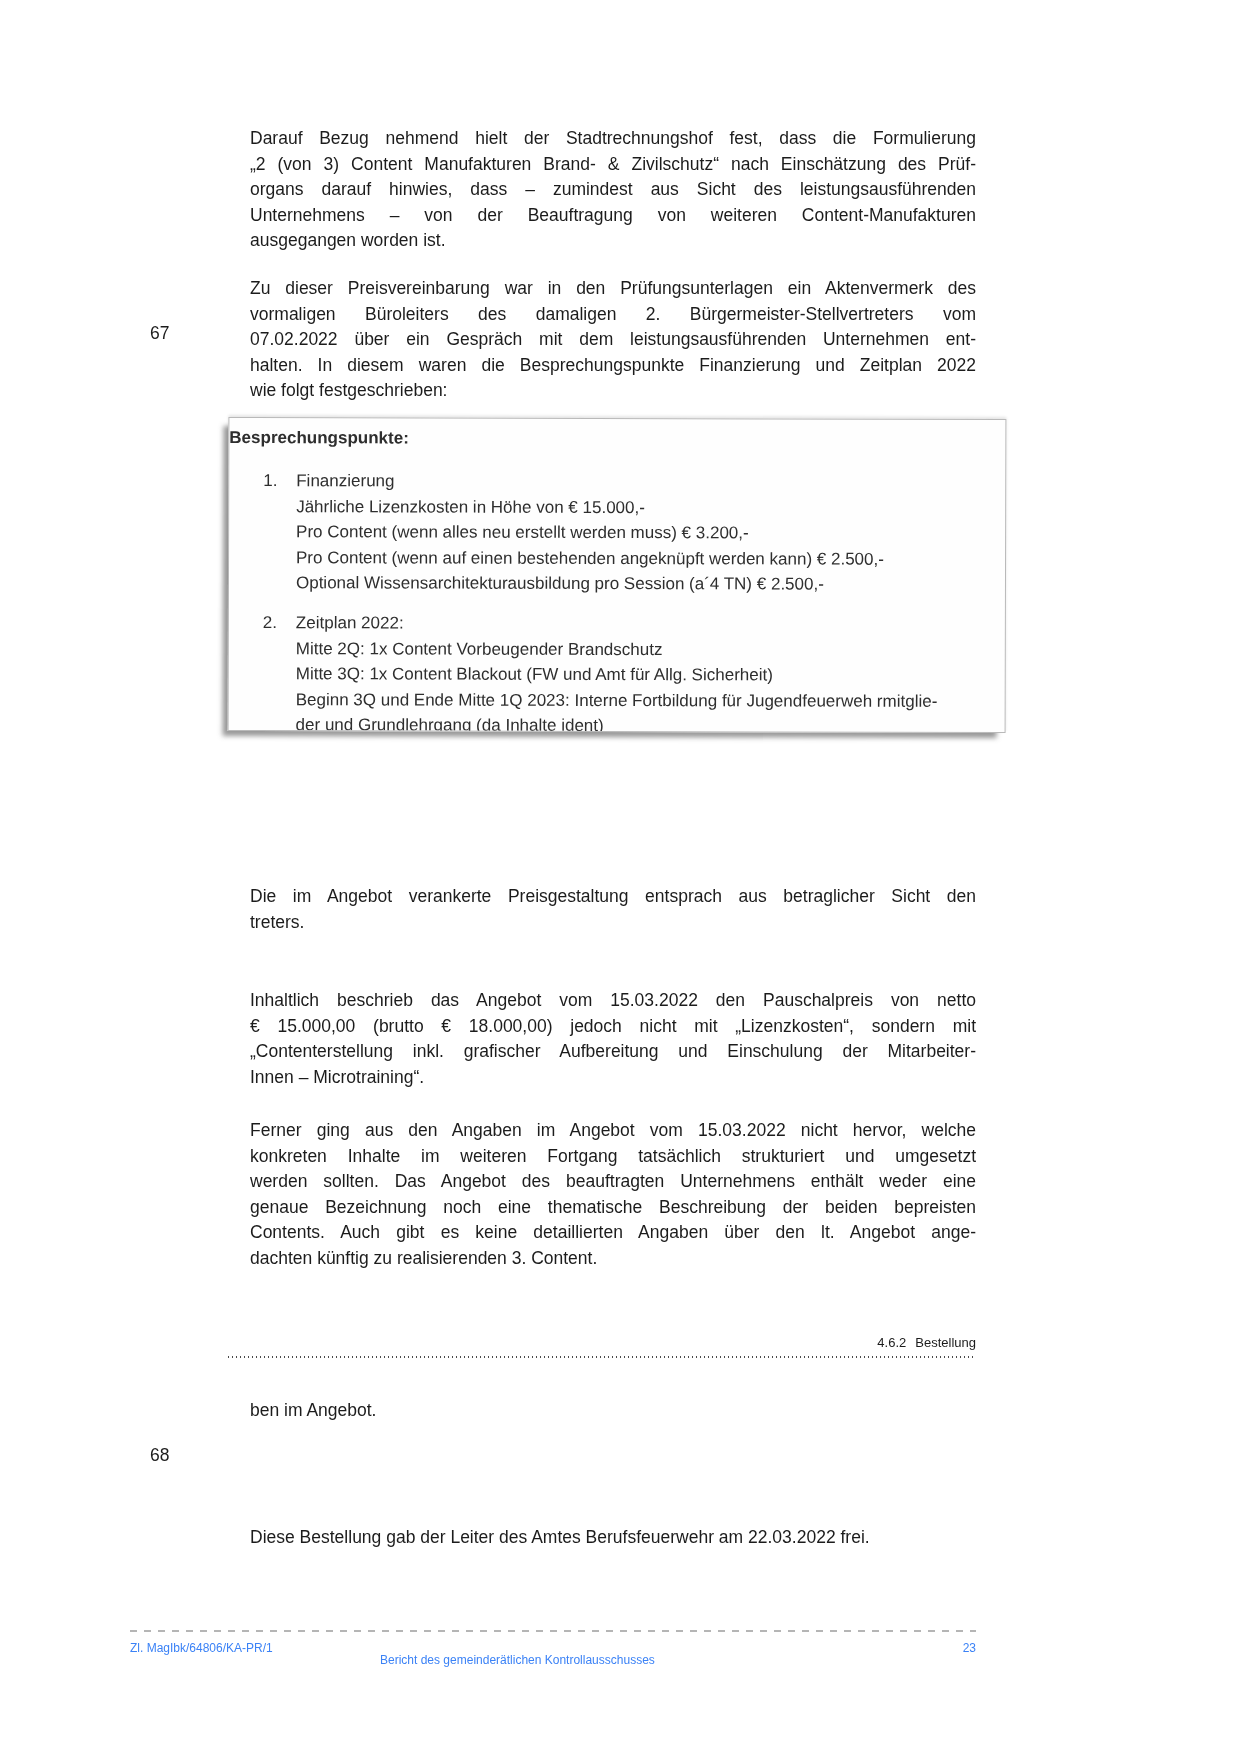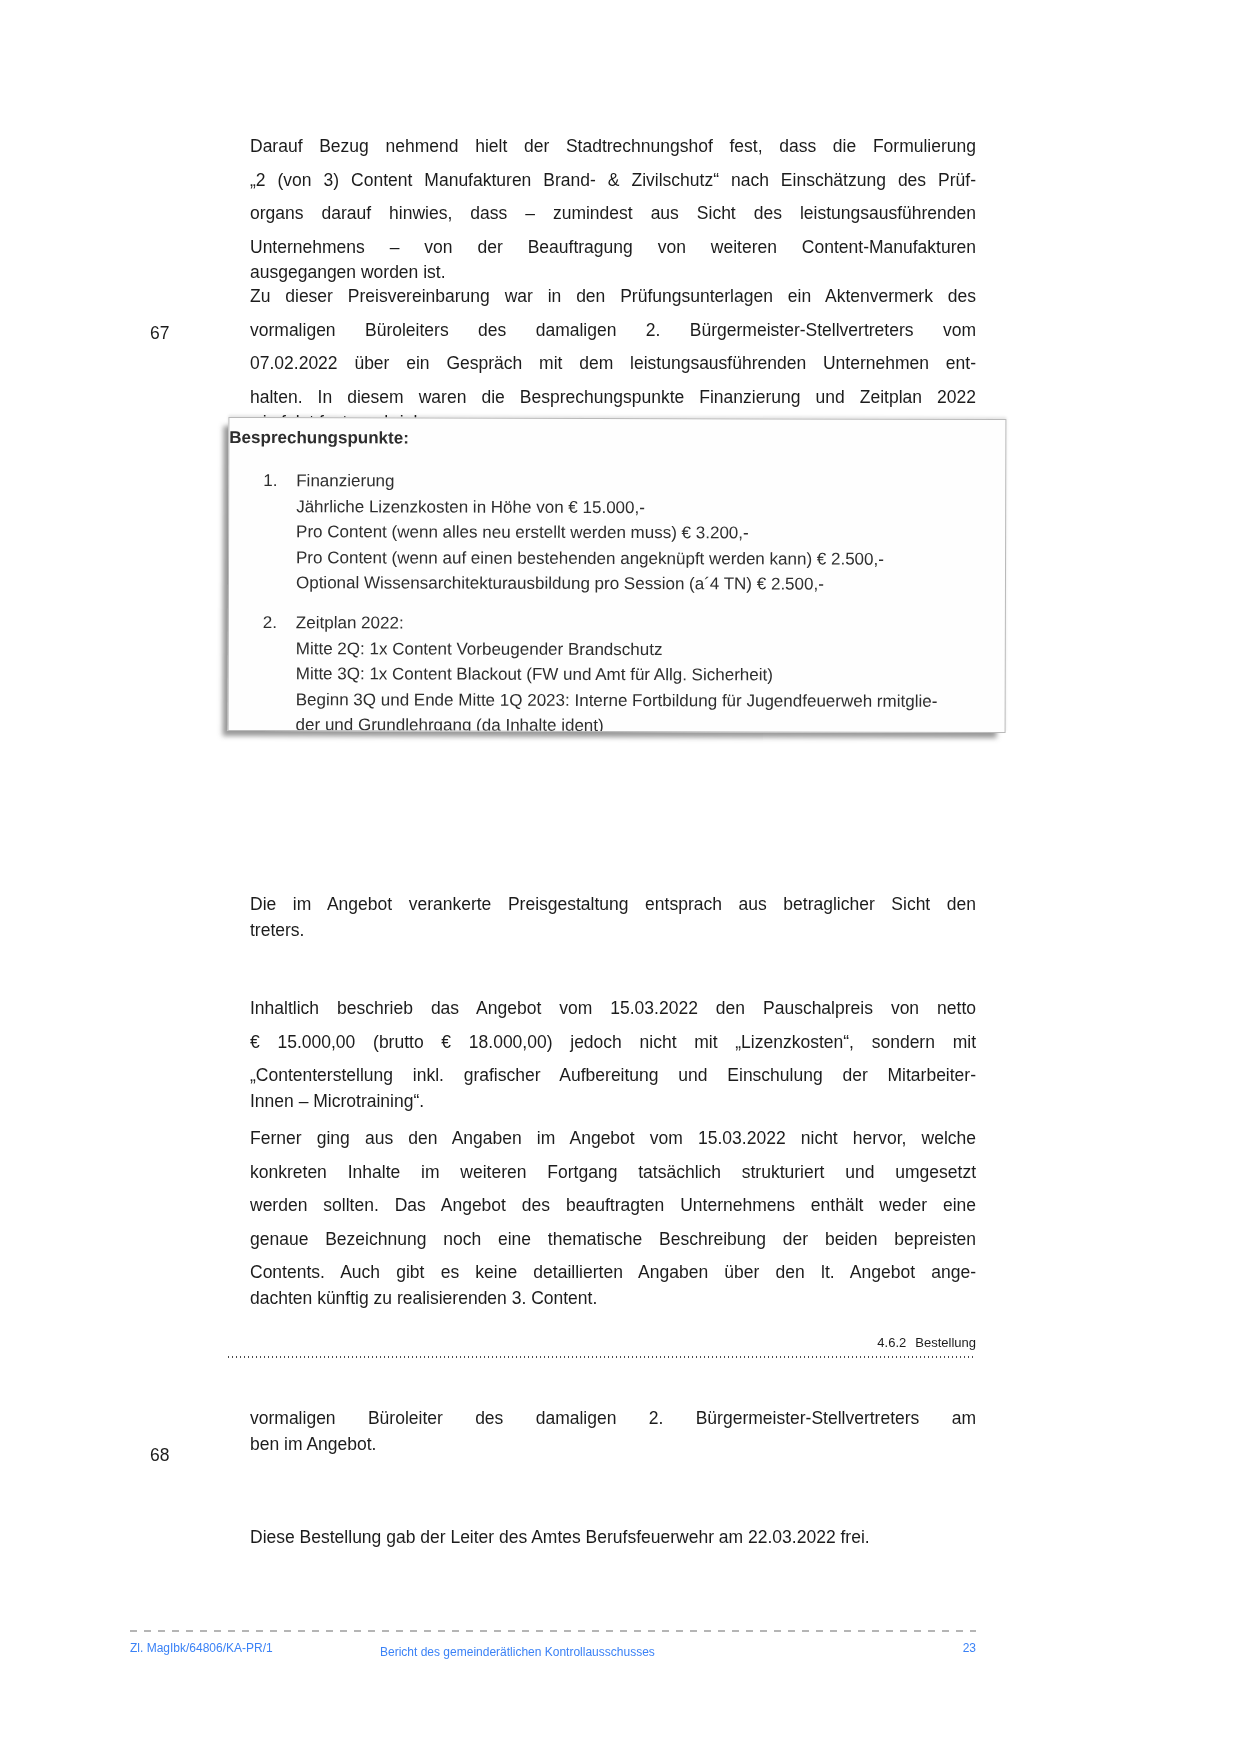--- a/index.html
+++ b/index.html
@@ -7,21 +7,21 @@
   body {
     width:1240px; height:1755px; position:relative; overflow:hidden;
     font-family:"Liberation Sans","DejaVu Sans",sans-serif;
     color:#1c1c1c;
   }
   .abs { position:absolute; }
   .body-text { font-size:17.5px; line-height:25.5px; }
   .col { left:250px; width:726px; }
   .margin-num { left:150px; width:60px; font-size:17.5px; line-height:25.5px;margin-top:45px; }
   .ln { min-height:25.5px; }
-  .jl { text-align:justify; text-align-last:justify;margin-top:8px; }
+  .jl { text-align:justify; text-align-last:justify; }
 
   
   .scan-box {
     left:228px; top:418px; width:778px; height:314px;
     background:#fefefe;
     border:1px solid #b9b9b9;
     box-shadow:-7px 7px 5px -2px rgba(70,70,70,0.55), 0 -2px 3px rgba(0,0,0,0.10);
     transform:rotate(0.15deg);
     font-size:17px; line-height:25.5px; color:#2e2e2e;
     overflow:hidden;
@@ -41,21 +41,21 @@
     background-image:repeating-linear-gradient(90deg, #4a4a4a 0 1.5px, transparent 1.5px 4px);
   }
 
   
   .footer-dash {
     left:130px; top:1630px; width:846px; height:2px;
     background-image:repeating-linear-gradient(90deg, #b5b5b5 0 7px, transparent 7px 14px);
   }
   .footer-row { left:130px; top:1638px; width:846px; height:20px;
     font-size:12px; line-height:20px; color:#3b82f6; }
-  .footer-row .f-center { position:absolute; left:250px; top:4px; }
+  .footer-row .f-center { position:absolute; left:250px; top:12px; }
   .footer-row .f-right  { position:absolute; right:0; top:0; }
   .footer-row .f-left   { position:absolute; left:0; top:0; }
 </style>
 </head>
 <body>
 
 <div class="abs col body-text" style="top:126px;">
     <div class="ln jl">Darauf Bezug nehmend hielt der Stadtrechnungshof fest, dass die Formulierung</div>
     <div class="ln jl">„2 (von 3) Content Manufakturen Brand- &amp; Zivilschutz“ nach Einschätzung des Prüf-</div>
     <div class="ln jl">organs darauf hinwies, dass – zumindest aus Sicht des leistungsausführenden</div>
@@ -117,21 +117,20 @@
     <div class="ln">dachten künftig zu realisierenden 3. Content.</div>
   </div>
 
 <div class="abs col section-heading">
   <span class="sh-num">4.6.2</span><span class="sh-label">Bestellung</span>
 </div>
 <div class="abs dotted-rule"></div>
 
 <div class="abs margin-num" style="top:1398px;">68</div>
 <div class="abs col body-text" style="top:1398px;">
-    <div class="ln jl">vormaligen Büroleiter des damaligen 2. Bürgermeister-Stellvertreters am</div>
     <div class="ln">ben im Angebot.</div>
   </div>
 
 <div class="abs col body-text" style="top:1525px;">
     <div class="ln">Diese Bestellung gab der Leiter des Amtes Berufsfeuerwehr am 22.03.2022 frei.</div>
   </div>
 
 <div class="abs footer-dash"></div>
 <div class="abs footer-row">
   <span class="f-left">Zl. MagIbk/64806/KA-PR/1</span>

